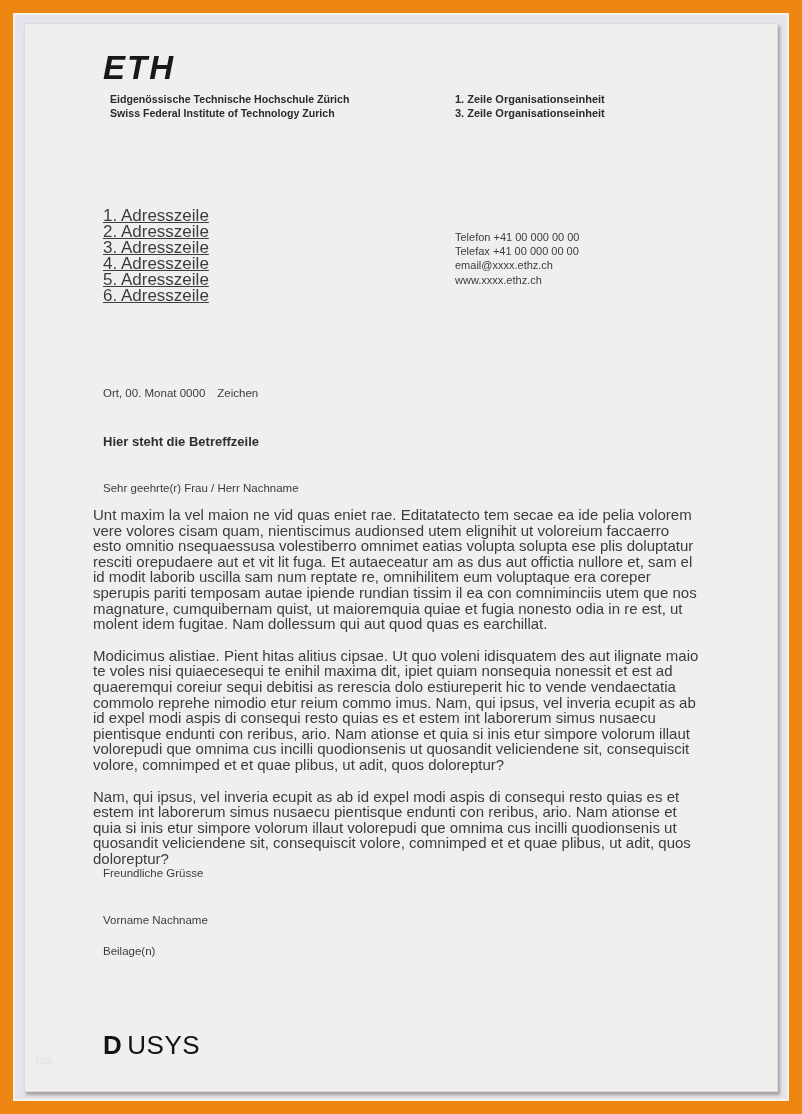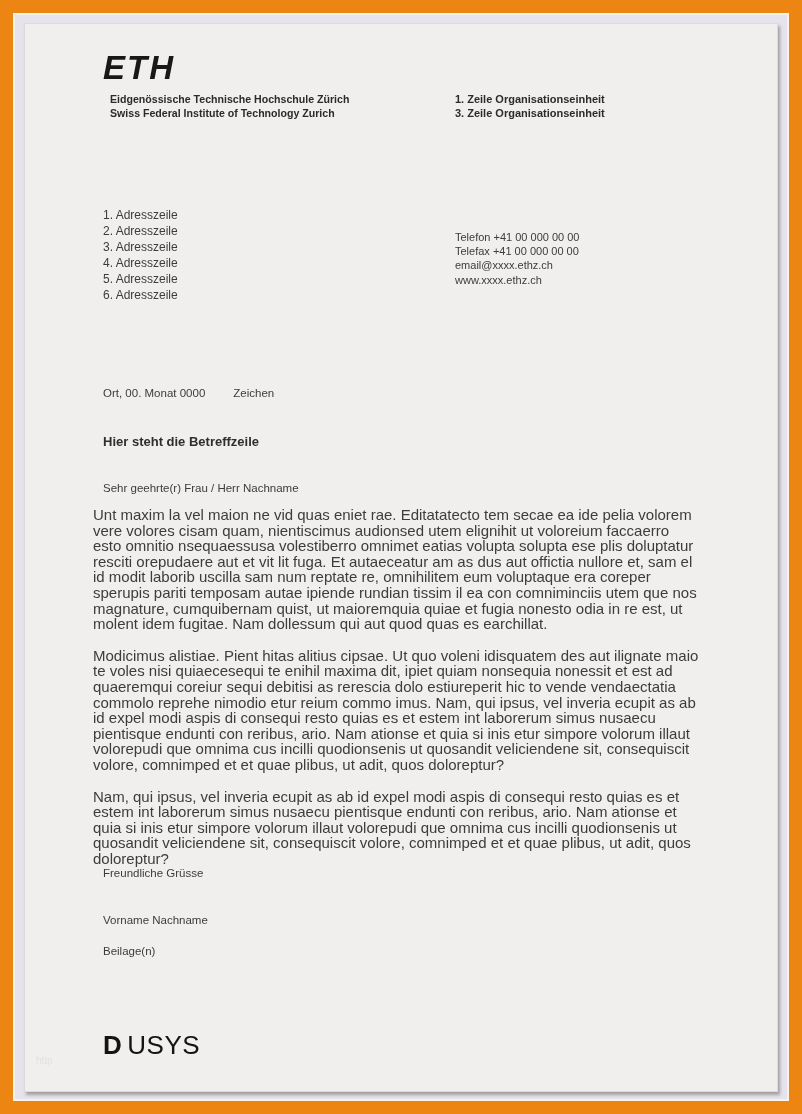--- a/index.html
+++ b/index.html
@@ -41,24 +41,24 @@
     font-size:10.6px; line-height:14px;
     font-weight:bold; color:#2b2b2b;margin-left:7px;
   }
 
   
   .unit-block { left:430px; top:68px; font-size:11px; line-height:14px; font-weight:bold; color:#2b2b2b; }
   .contact-block { left:430px; top:109px; font-size:11px; line-height:14.2px; }
   .comm-block { left:430px; top:206px; font-size:11px; line-height:14.2px; }
 
   
-  .address-block { left:78px; top:184px; font-size:12px; line-height:15.9px; }
+  .address-block { left:78px; top:184px; font-size:17px; line-height:15.9px;text-decoration:underline; }
 
   .date-line { left:78px; top:363px; font-size:11.5px; }
-  .date-line .ref { display:inline-block; margin-left:28px; }
+  .date-line .ref { display:inline-block; margin-left:12px; }
 
   .subject { left:78px; top:410px; font-size:13px; font-weight:bold; color:#2e2e2e; }
 
   .salutation { left:78px; top:458px; font-size:11.5px; }
 
   .body-text { left:68px; top:483px; width:608px; font-size:15px; line-height:15.6px; }
   .body-text p { margin:0 0 16px 0; }
 
   .closing   { left:78px; top:843px; font-size:11.5px; }
   .signature { left:78px; top:890px; font-size:11.5px; }

